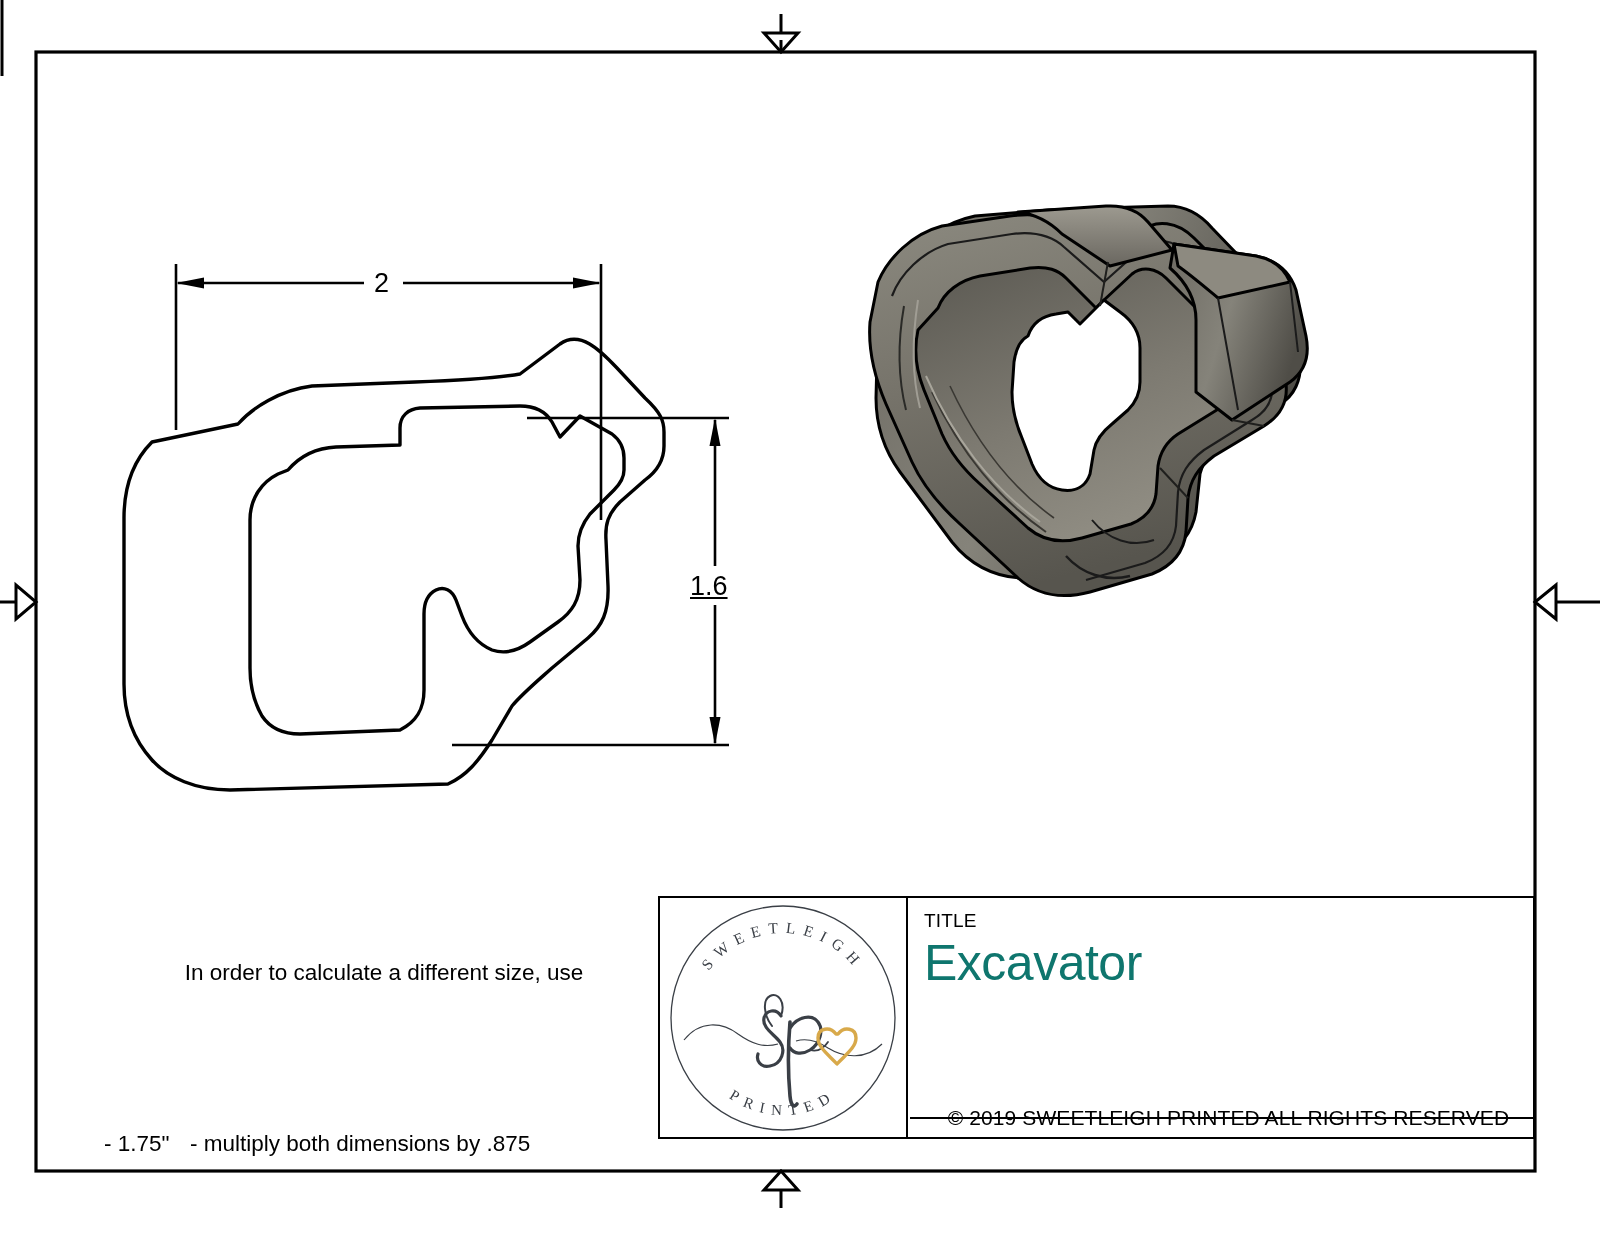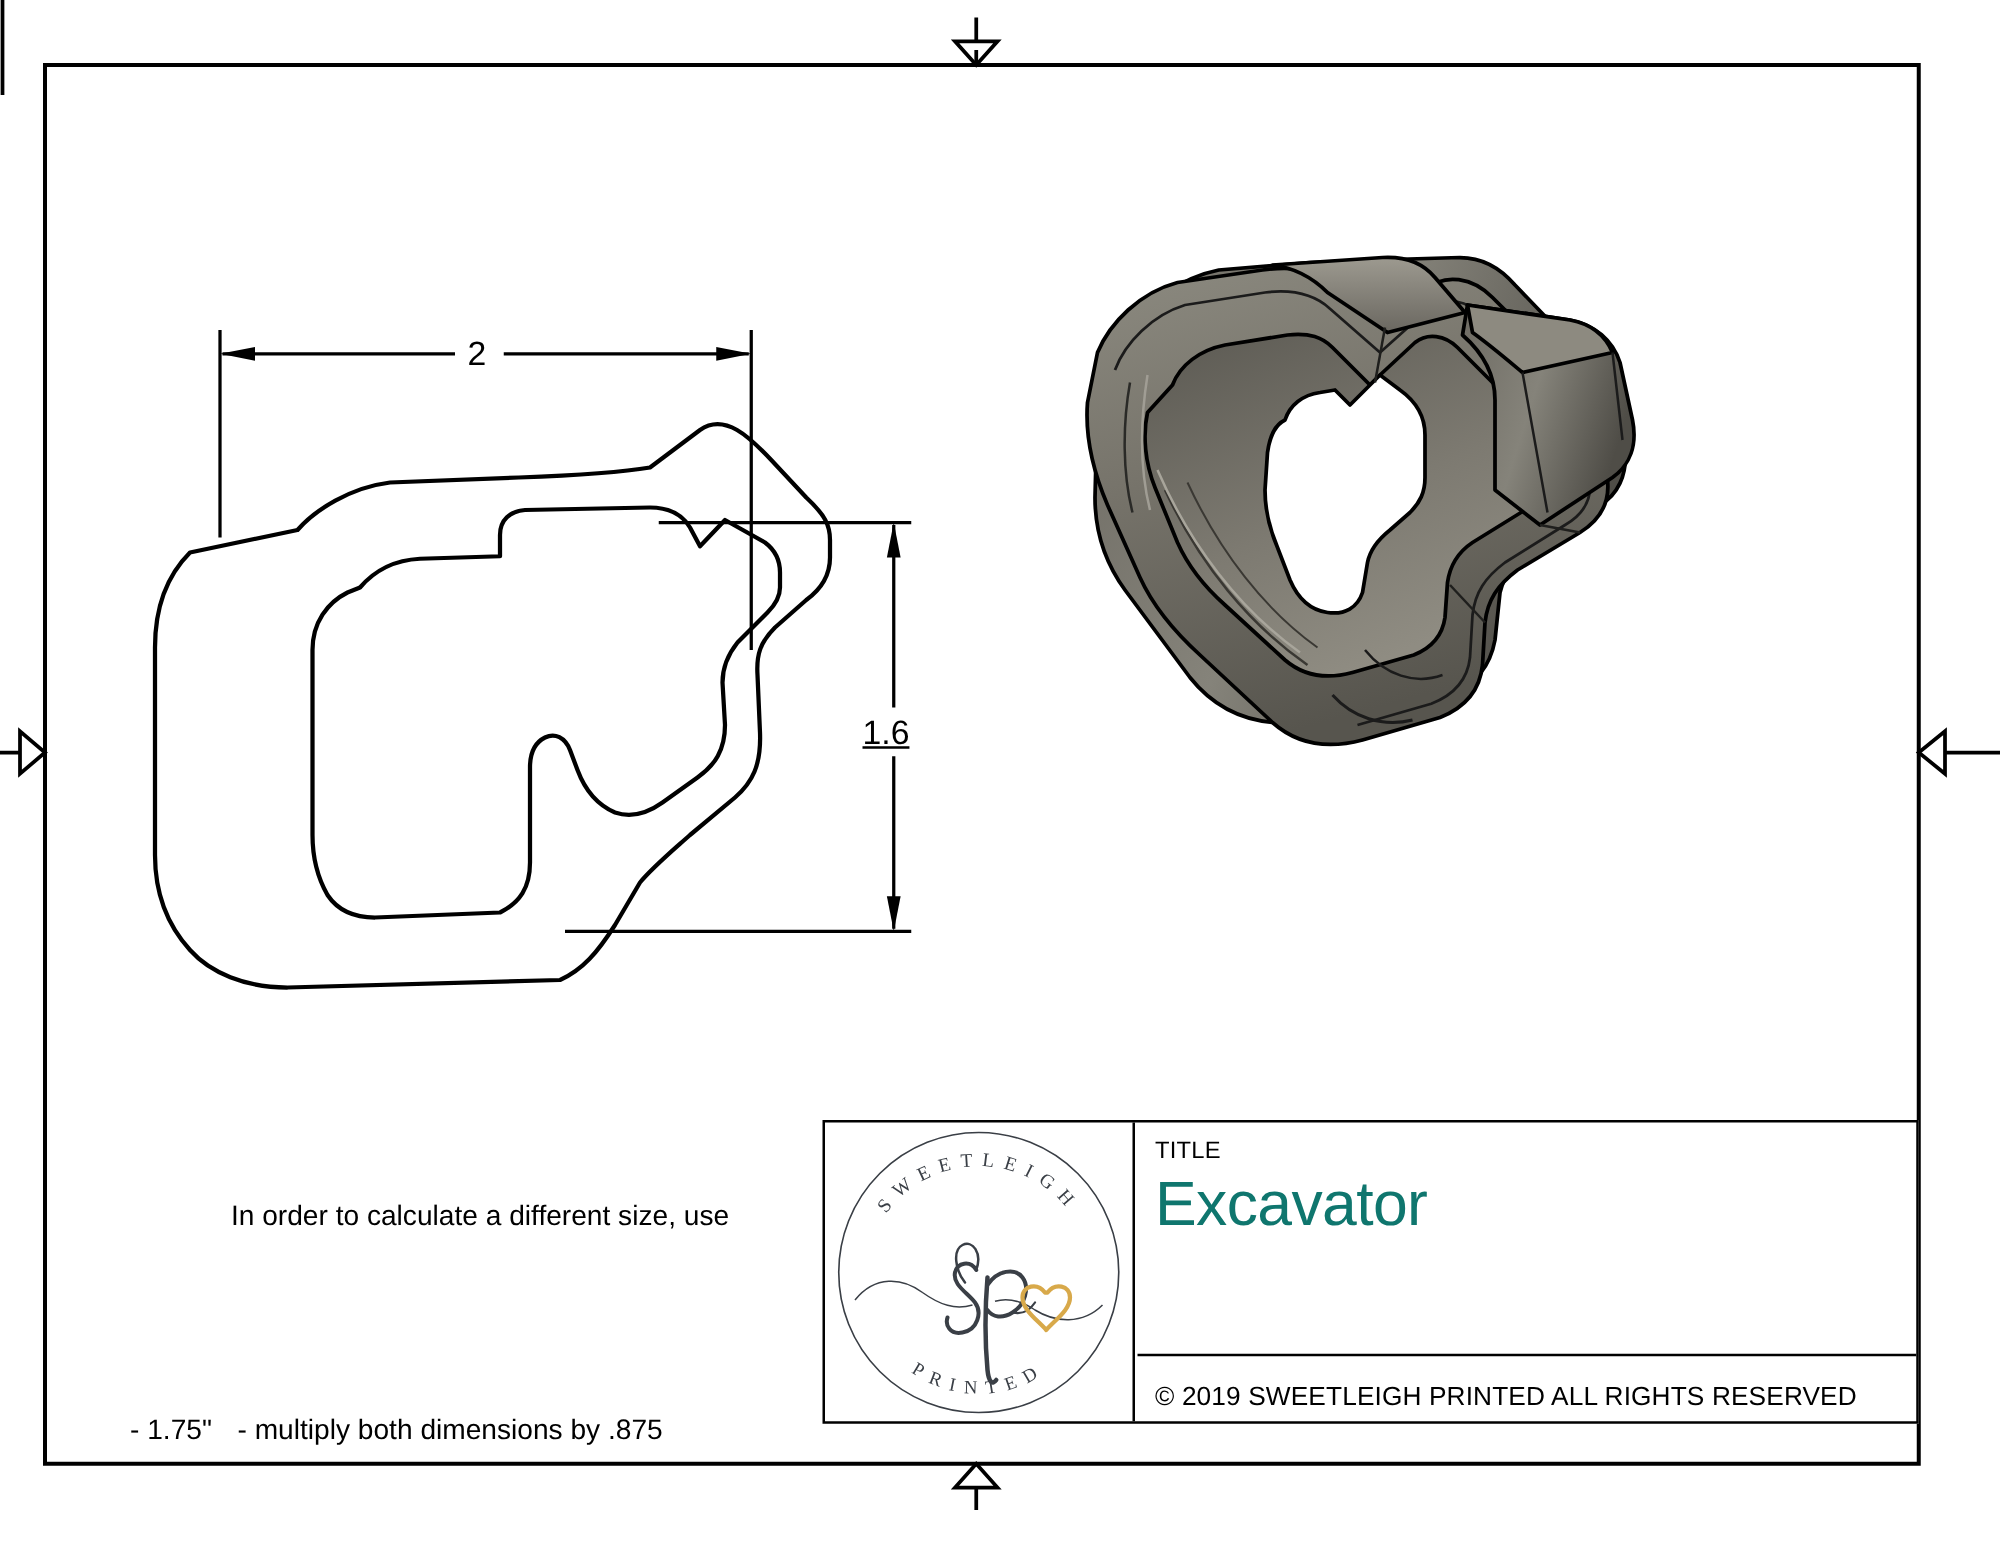--- a/index.html
+++ b/index.html
@@ -66,31 +66,32 @@
     width: 248px;
     height: 100%;
     border-right: 2px solid #000;
     overflow: hidden;
   }
   #title-cell {
     position: absolute;
     left: 250px;
     top: 0;
     right: 0;
-    height: 187px;
+    height: 221px;
     border-bottom: 2px solid #000;
     padding: 12px 0 0 14px;
   }
   #copy-cell {
     position: absolute;
     left: 250px;
     top: 199px;
     right: 0;
     bottom: 0;
     padding: 9px 0 0 14px;
+    text-align: center;
   }
   .tb-label {
     font-size: 19px;
     color: #000;
     letter-spacing: 0.2px;
     display: block;
   }
   .tb-title {
     font-size: 50px;
     color: #0f766e;

